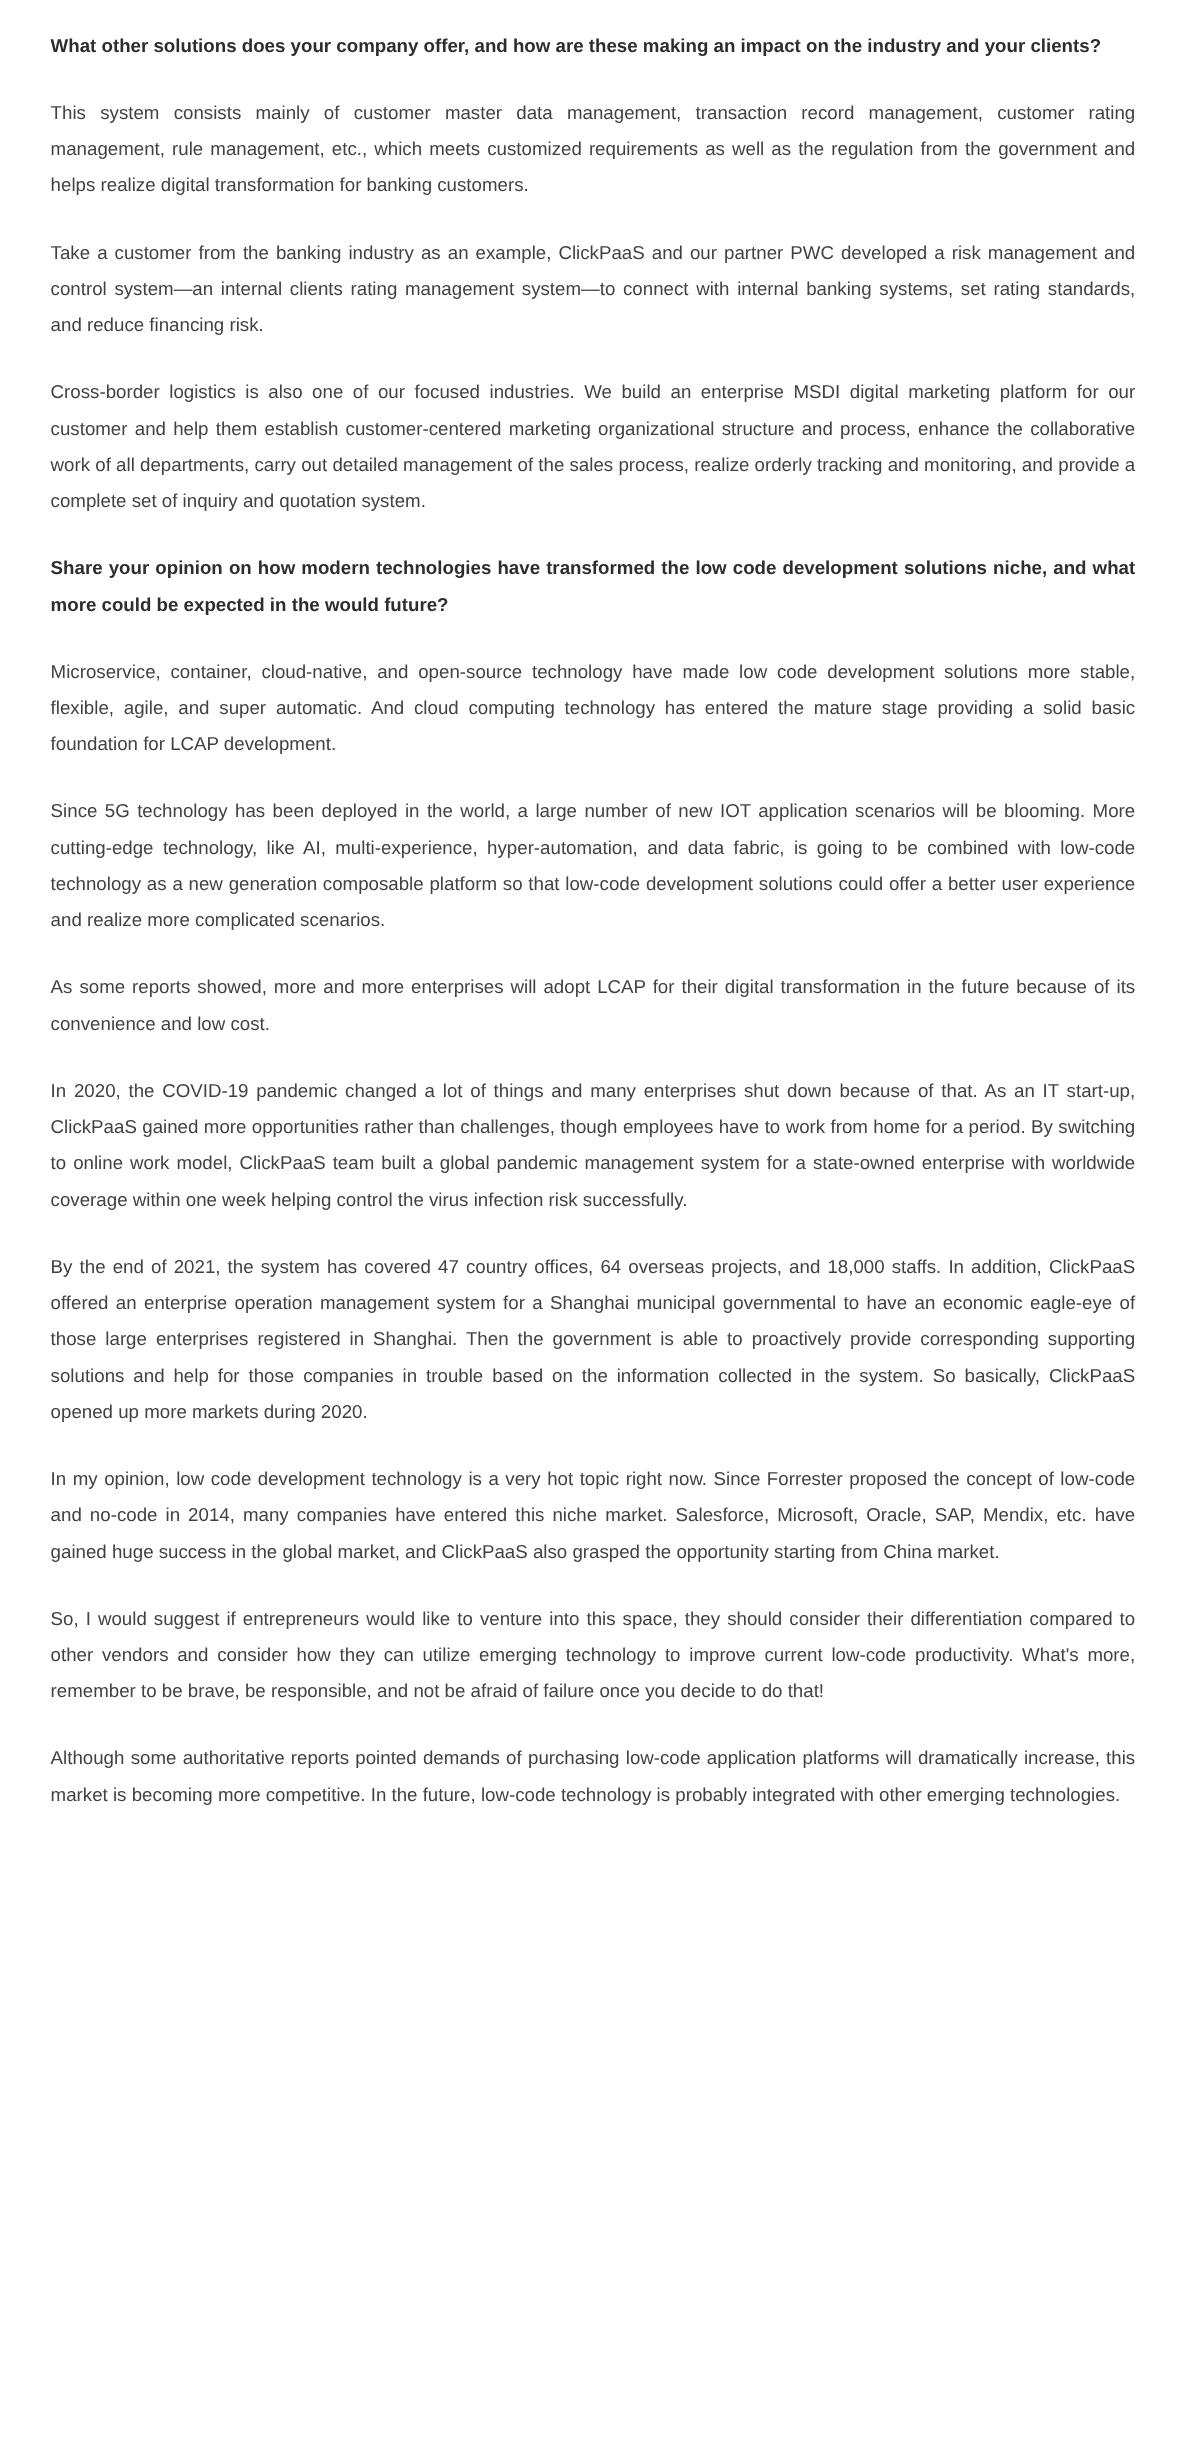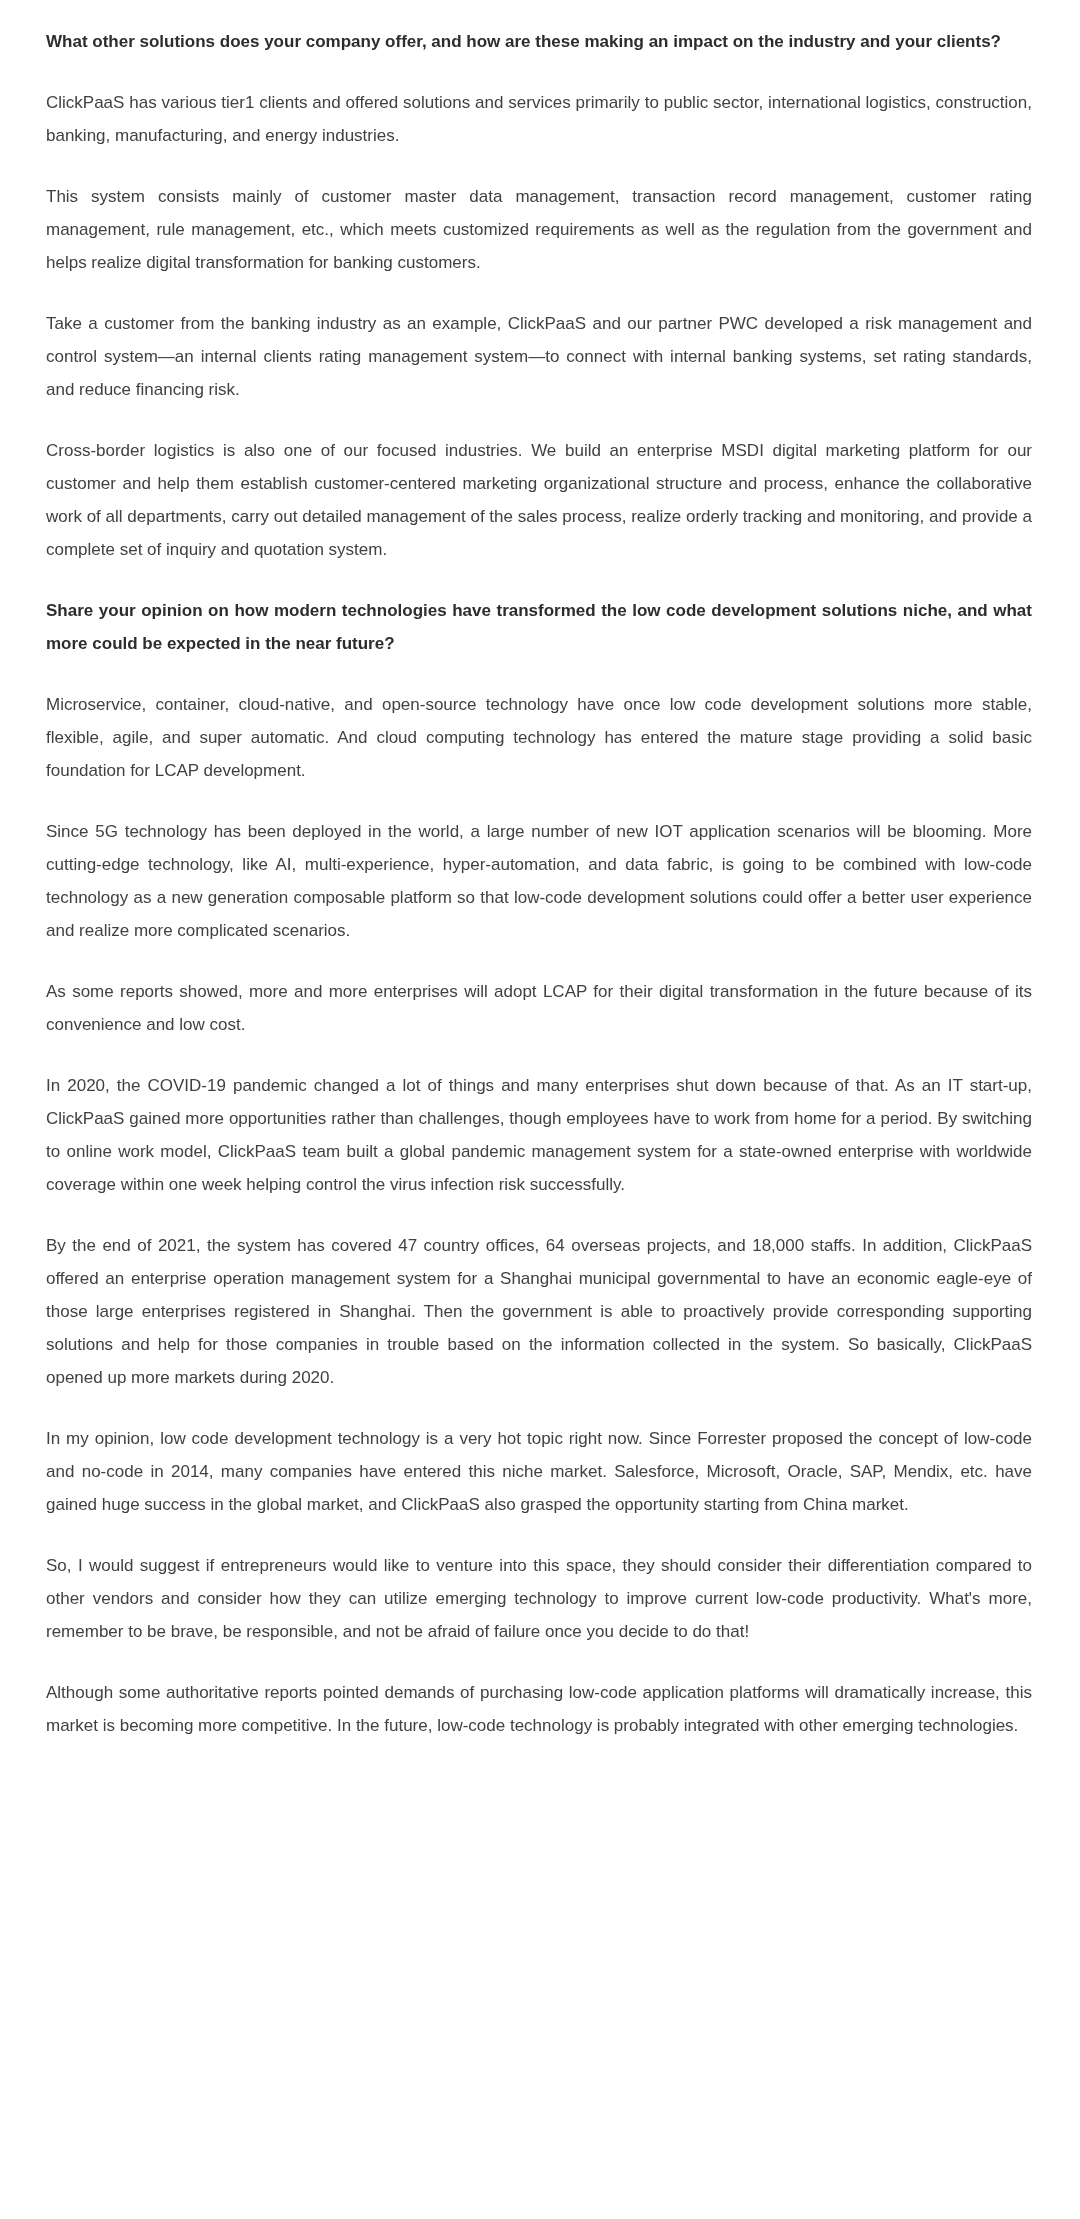--- a/index.html
+++ b/index.html
@@ -34,26 +34,25 @@
   .article > :last-child {
     margin-bottom: 0;
   }
 </style>
 </head>
 <body>
 
 <div class="page">
   <div class="article">
       <h2>What other solutions does your company offer, and how are these making an impact on the industry and your clients?</h2>
-      <p>ClickPaaS has various tier1 clients and offered solutions and services primarily to public sector, international logistics, construction, banking, manufacturing, and energy industries.</p>
       <p>This system consists mainly of customer master data management, transaction record management, customer rating management, rule management, etc., which meets customized requirements as well as the regulation from the government and helps realize digital transformation for banking customers.</p>
       <p>Take a customer from the banking industry as an example, ClickPaaS and our partner PWC developed a risk management and control system—an internal clients rating management system—to connect with internal banking systems, set rating standards, and reduce financing risk.</p>
       <p>Cross-border logistics is also one of our focused industries. We build an enterprise MSDI digital marketing platform for our customer and help them establish customer-centered marketing organizational structure and process, enhance the collaborative work of all departments, carry out detailed management of the sales process, realize orderly tracking and monitoring, and provide a complete set of inquiry and quotation system.</p>
-      <h2>Share your opinion on how modern technologies have transformed the low code development solutions niche, and what more could be expected in the near future?</h2>
-      <p>Microservice, container, cloud-native, and open-source technology have once low code development solutions more stable, flexible, agile, and super automatic. And cloud computing technology has entered the mature stage providing a solid basic foundation for LCAP development.</p>
+      <h2>Share your opinion on how modern technologies have transformed the low code development solutions niche, and what more could be expected in the would future?</h2>
+      <p>Microservice, container, cloud-native, and open-source technology have made low code development solutions more stable, flexible, agile, and super automatic. And cloud computing technology has entered the mature stage providing a solid basic foundation for LCAP development.</p>
       <p>Since 5G technology has been deployed in the world, a large number of new IOT application scenarios will be blooming. More cutting-edge technology, like AI, multi-experience, hyper-automation, and data fabric, is going to be combined with low-code technology as a new generation composable platform so that low-code development solutions could offer a better user experience and realize more complicated scenarios.</p>
       <p>As some reports showed, more and more enterprises will adopt LCAP for their digital transformation in the future because of its convenience and low cost.</p>
       <p>In 2020, the COVID-19 pandemic changed a lot of things and many enterprises shut down because of that. As an IT start-up, ClickPaaS gained more opportunities rather than challenges, though employees have to work from home for a period. By switching to online work model, ClickPaaS team built a global pandemic management system for a state-owned enterprise with worldwide coverage within one week helping control the virus infection risk successfully.</p>
       <p>By the end of 2021, the system has covered 47 country offices, 64 overseas projects, and 18,000 staffs. In addition, ClickPaaS offered an enterprise operation management system for a Shanghai municipal governmental to have an economic eagle-eye of those large enterprises registered in Shanghai. Then the government is able to proactively provide corresponding supporting solutions and help for those companies in trouble based on the information collected in the system. So basically, ClickPaaS opened up more markets during 2020.</p>
       <p>In my opinion, low code development technology is a very hot topic right now. Since Forrester proposed the concept of low-code and no-code in 2014, many companies have entered this niche market. Salesforce, Microsoft, Oracle, SAP, Mendix, etc. have gained huge success in the global market, and ClickPaaS also grasped the opportunity starting from China market.</p>
       <p>So, I would suggest if entrepreneurs would like to venture into this space, they should consider their differentiation compared to other vendors and consider how they can utilize emerging technology to improve current low-code productivity. What's more, remember to be brave, be responsible, and not be afraid of failure once you decide to do that!</p>
       <p>Although some authoritative reports pointed demands of purchasing low-code application platforms will dramatically increase, this market is becoming more competitive. In the future, low-code technology is probably integrated with other emerging technologies.</p>
     </div>
 </div>
 

